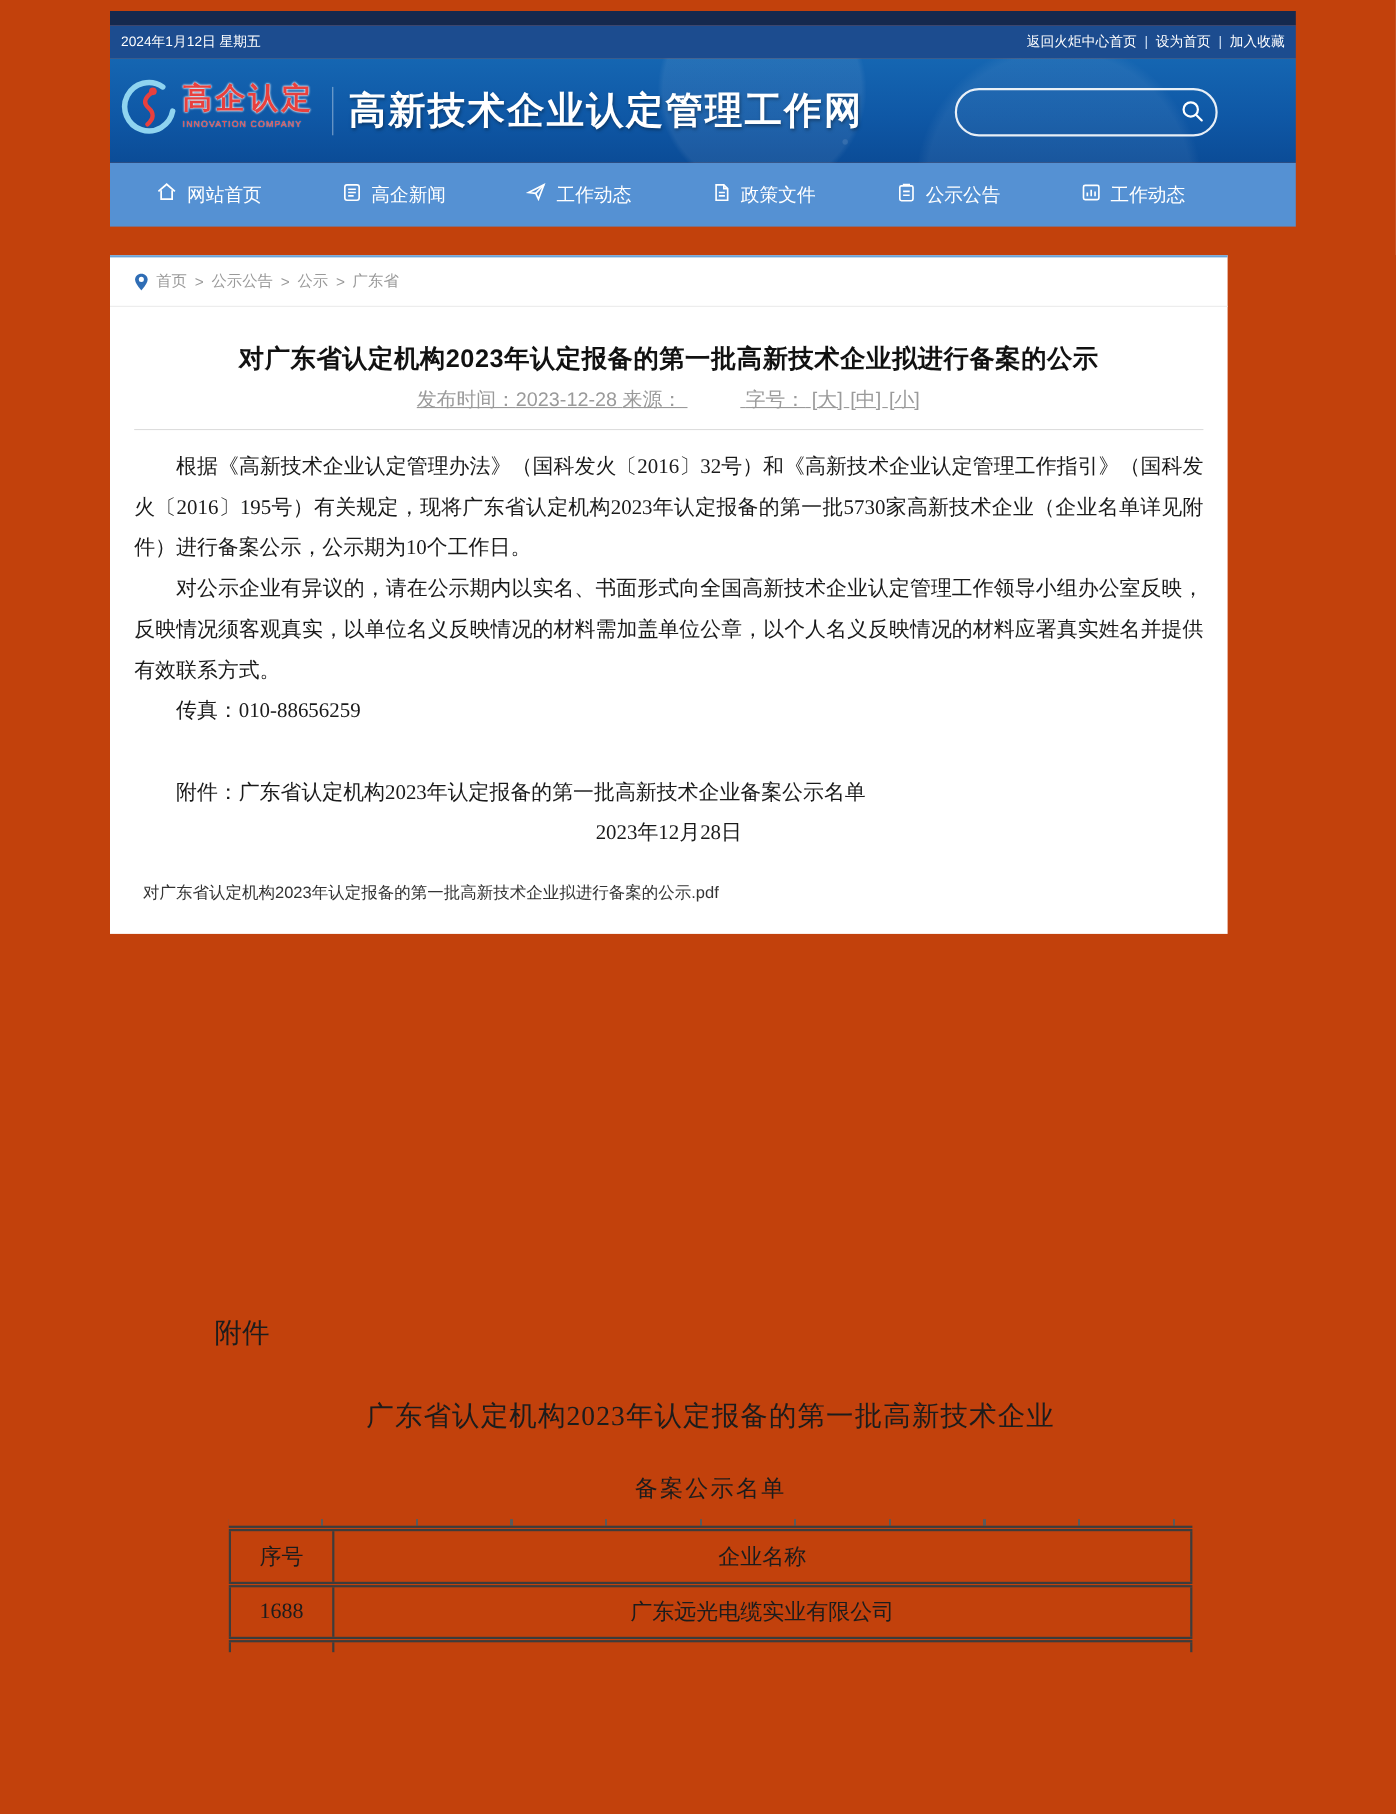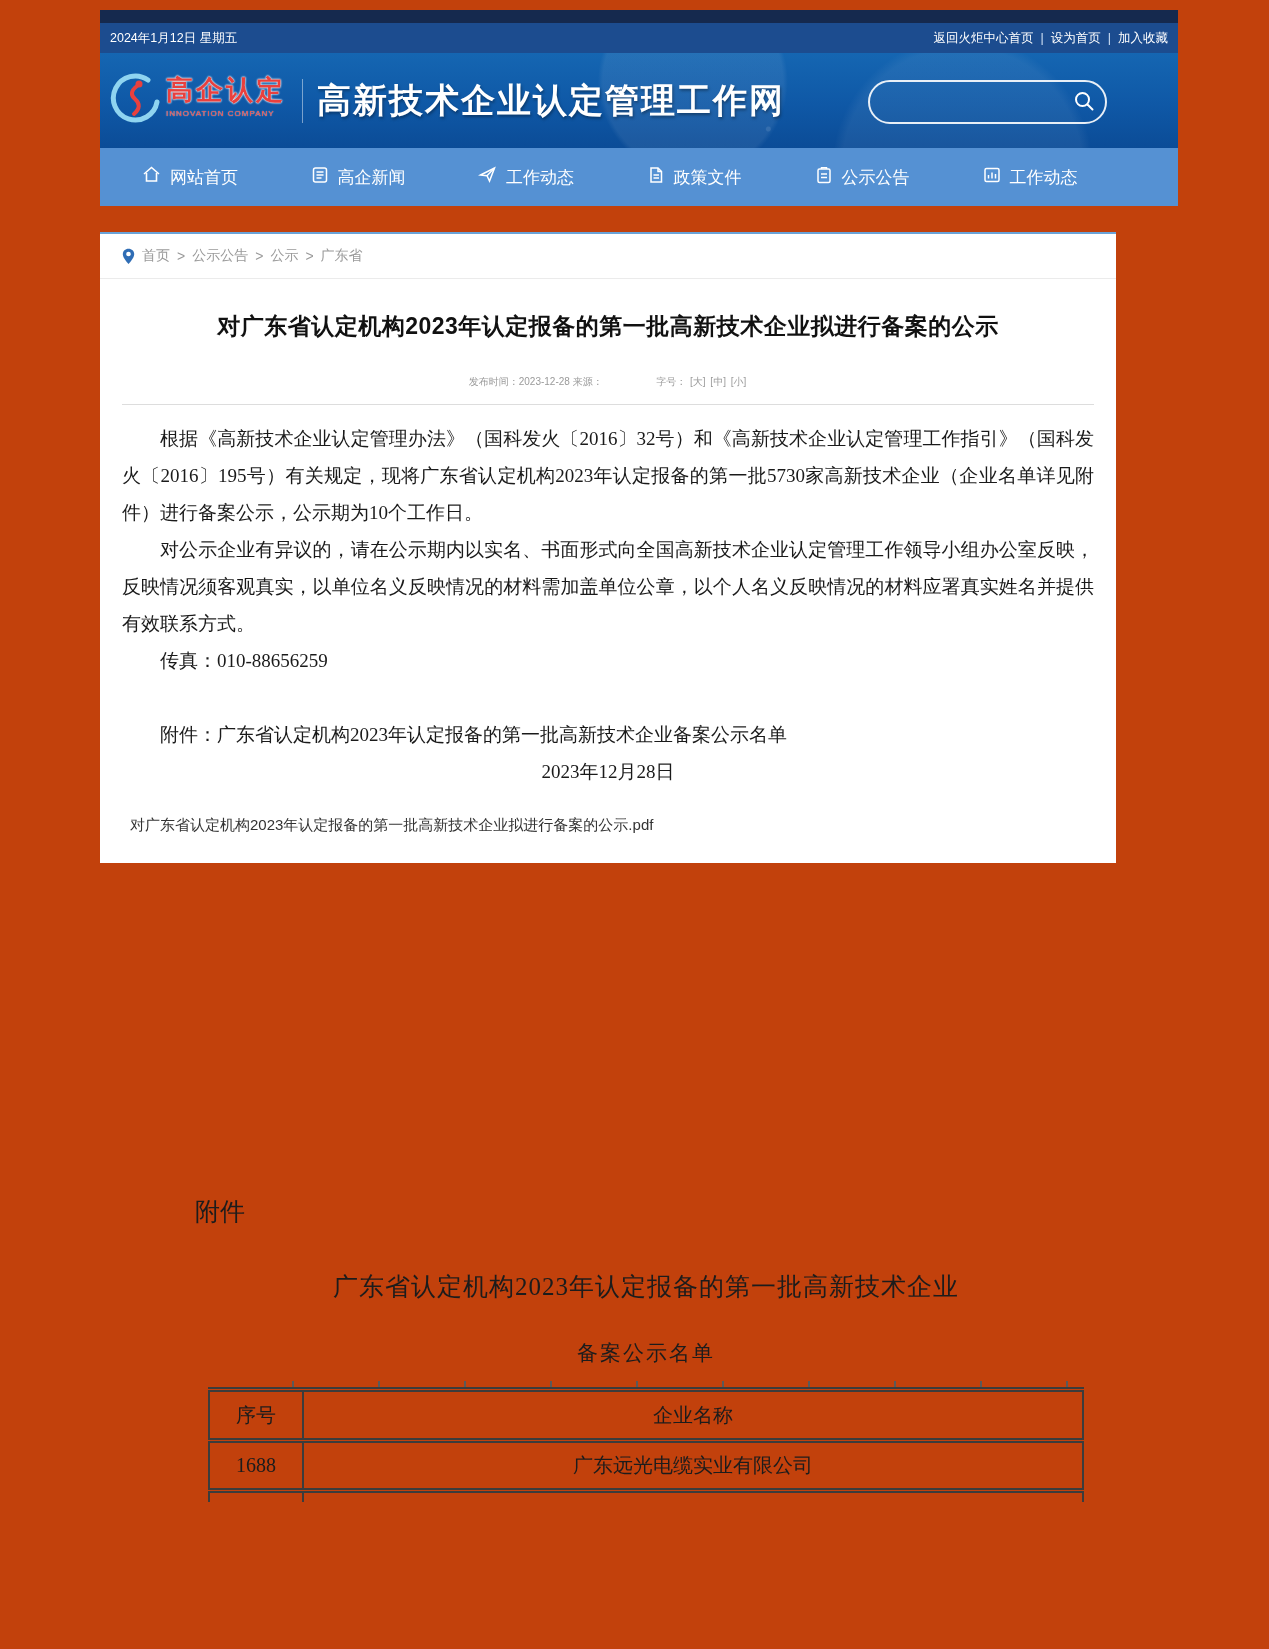--- a/index.html
+++ b/index.html
@@ -43,21 +43,21 @@
 
   
   .content{position:absolute;left:100px;top:232px;width:1016px;background:#fff;
            border-top:2px solid #6aa3d8;}
   .breadcrumb{height:44px;display:flex;align-items:center;gap:7px;padding-left:22px;
     color:#999;font-size:14px;border-bottom:1px solid #ebebeb;}
   .breadcrumb .crumb{cursor:pointer;}
   .article{padding:0 22px 10px 22px;}
   .article-title{margin:32px 0 0 0;text-align:center;font-size:23px;font-weight:bold;
     color:#111;letter-spacing:0.5px;}
-  .article-meta{margin-top:33px;text-align:center;color:#9a9a9a;font-size:10px;}
+  .article-meta{margin-top:9px;text-align:center;color:#9a9a9a;font-size:18px;text-decoration:underline;}
   .article-meta .gap{display:inline-block;width:48px;}
   .article-meta .fs-opt{cursor:pointer;margin:0 1px;}
   .meta-divider{border:none;border-top:1px solid #ddd;margin:15px 0 0 0;}
   .article-body{margin-top:15px;font-family:"Liberation Serif","DejaVu Serif",serif;
     font-size:19px;line-height:37px;color:#1a1a1a;text-align:justify;}
   .article-body p{margin:0;text-indent:2em;}
   .article-body p.blank-before{margin-top:37px;}
   .article-body p.centered{text-align:center;text-indent:0;}
   .pdf-link{display:inline-block;margin:26px 0 18px 8px;font-size:15px;color:#333;
     font-family:"Liberation Sans",sans-serif;text-decoration:none;cursor:pointer;}

